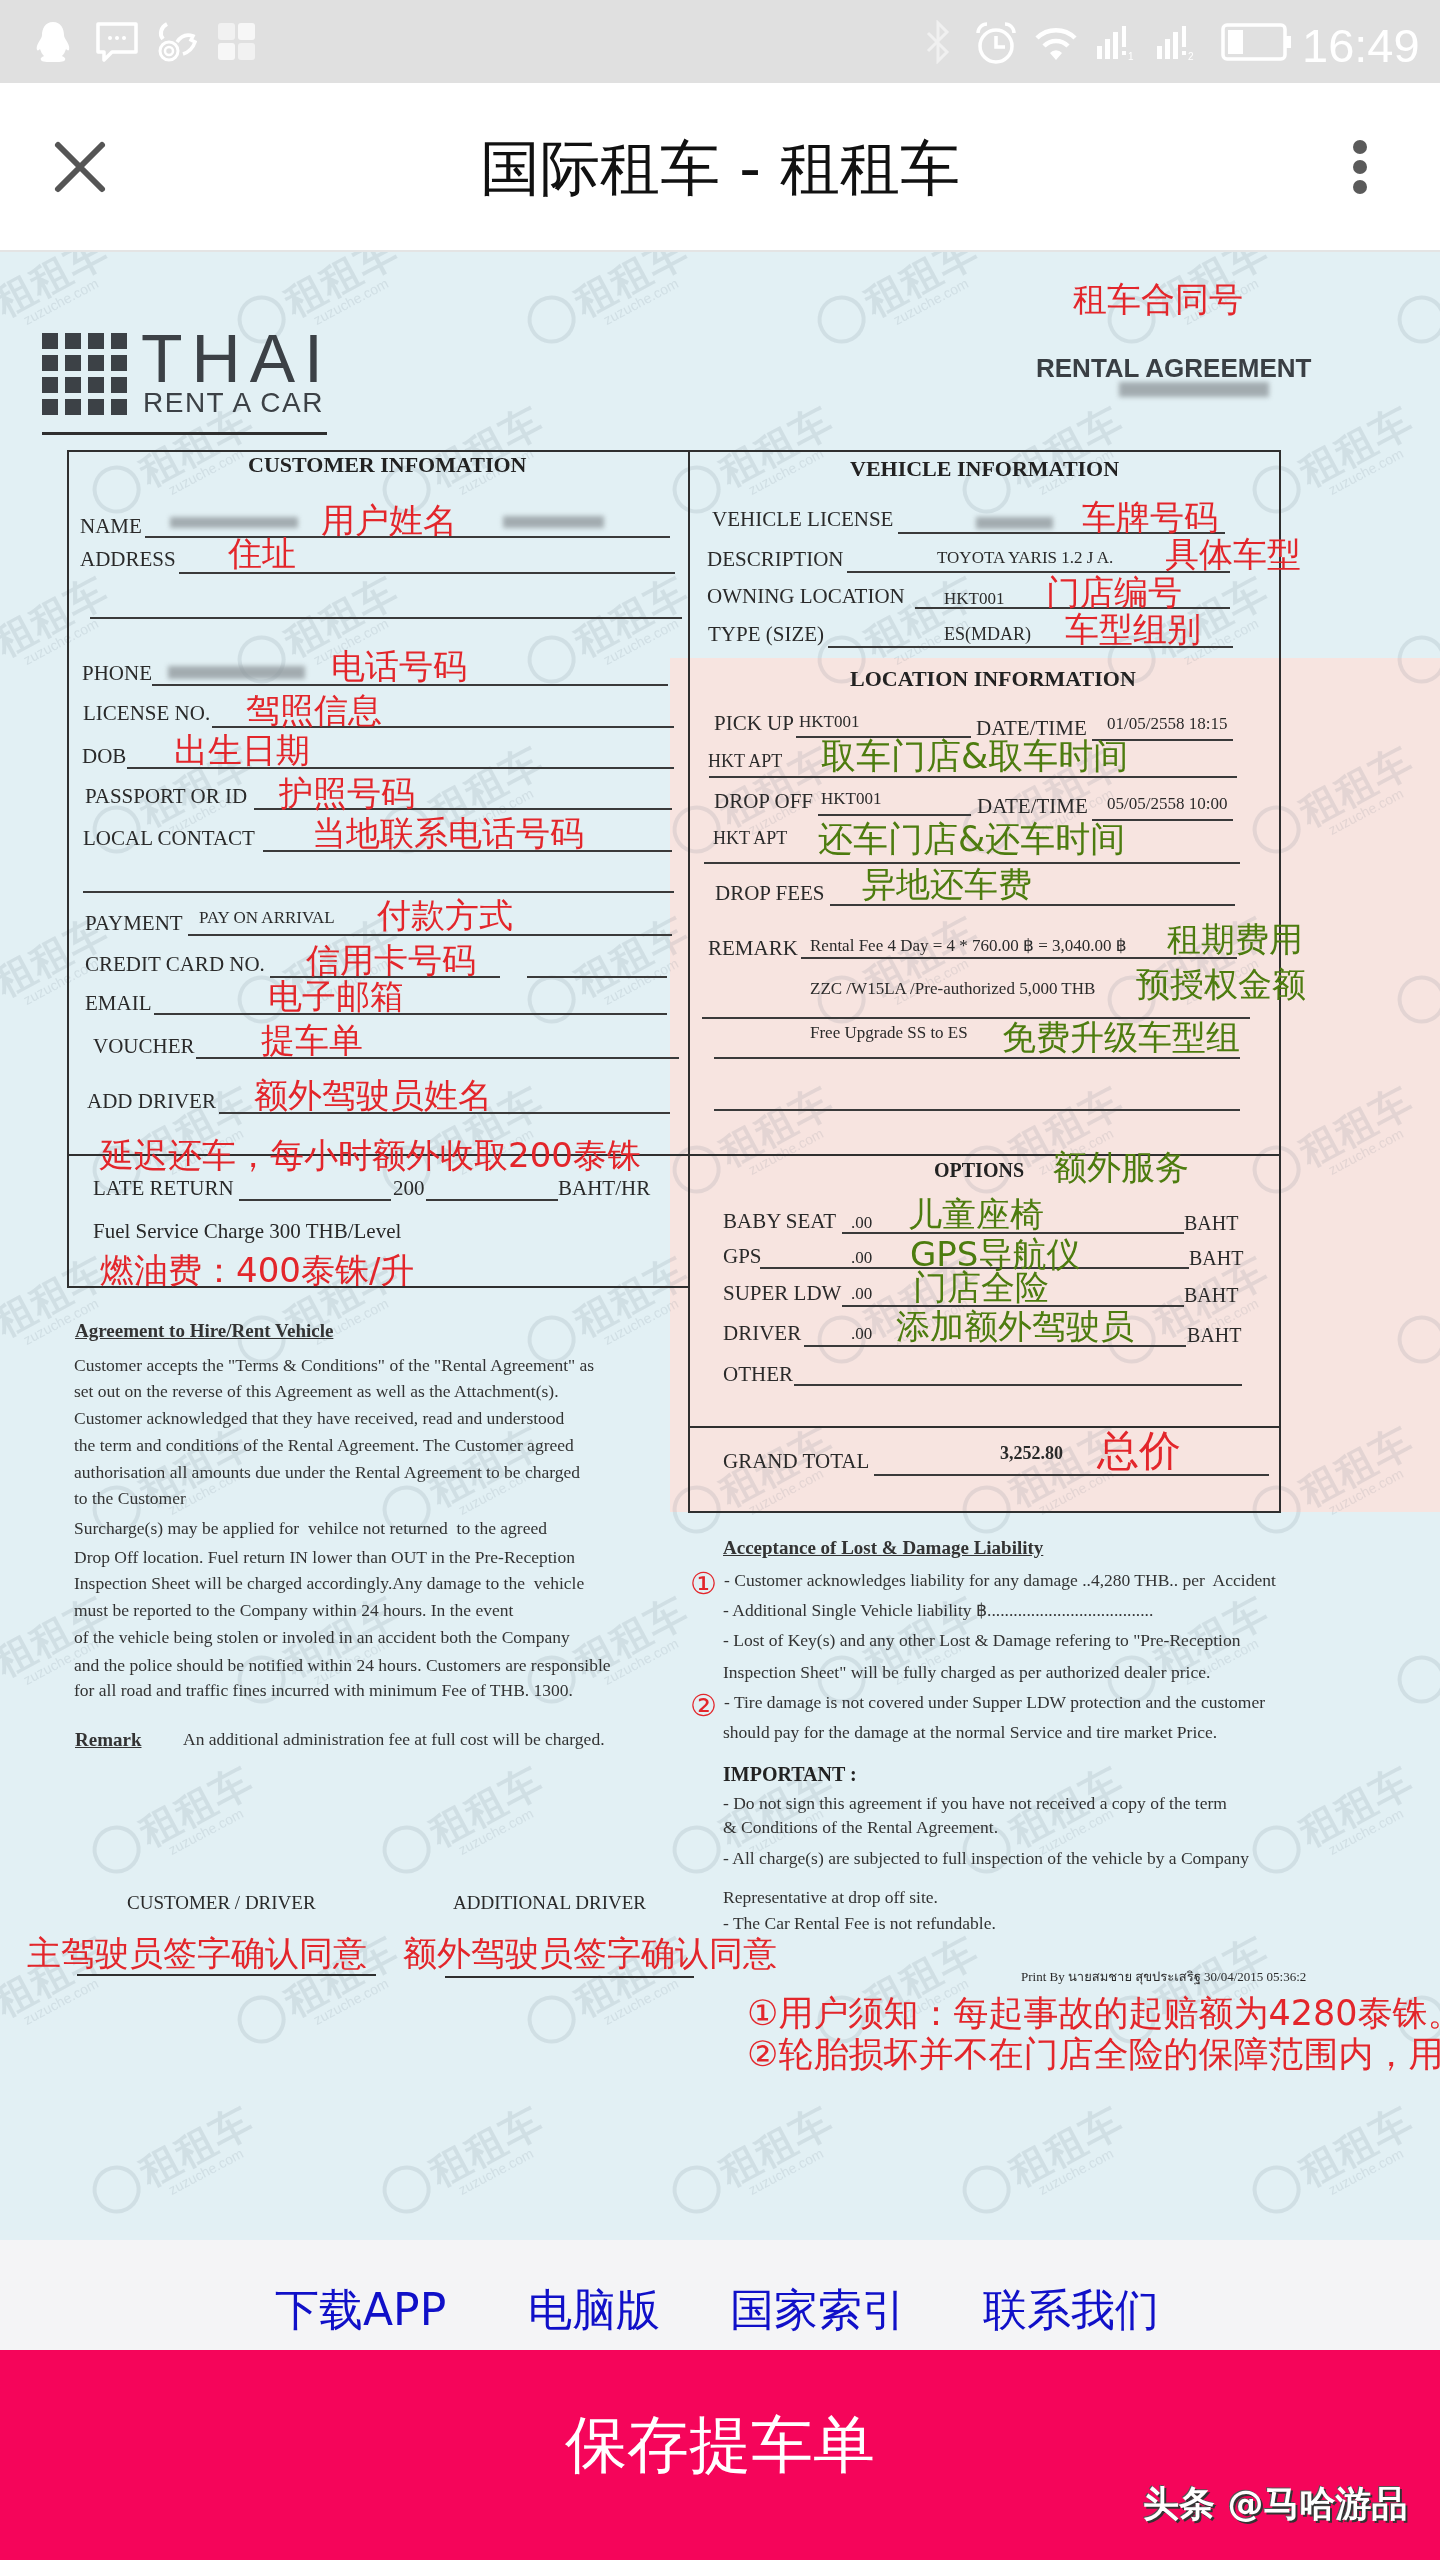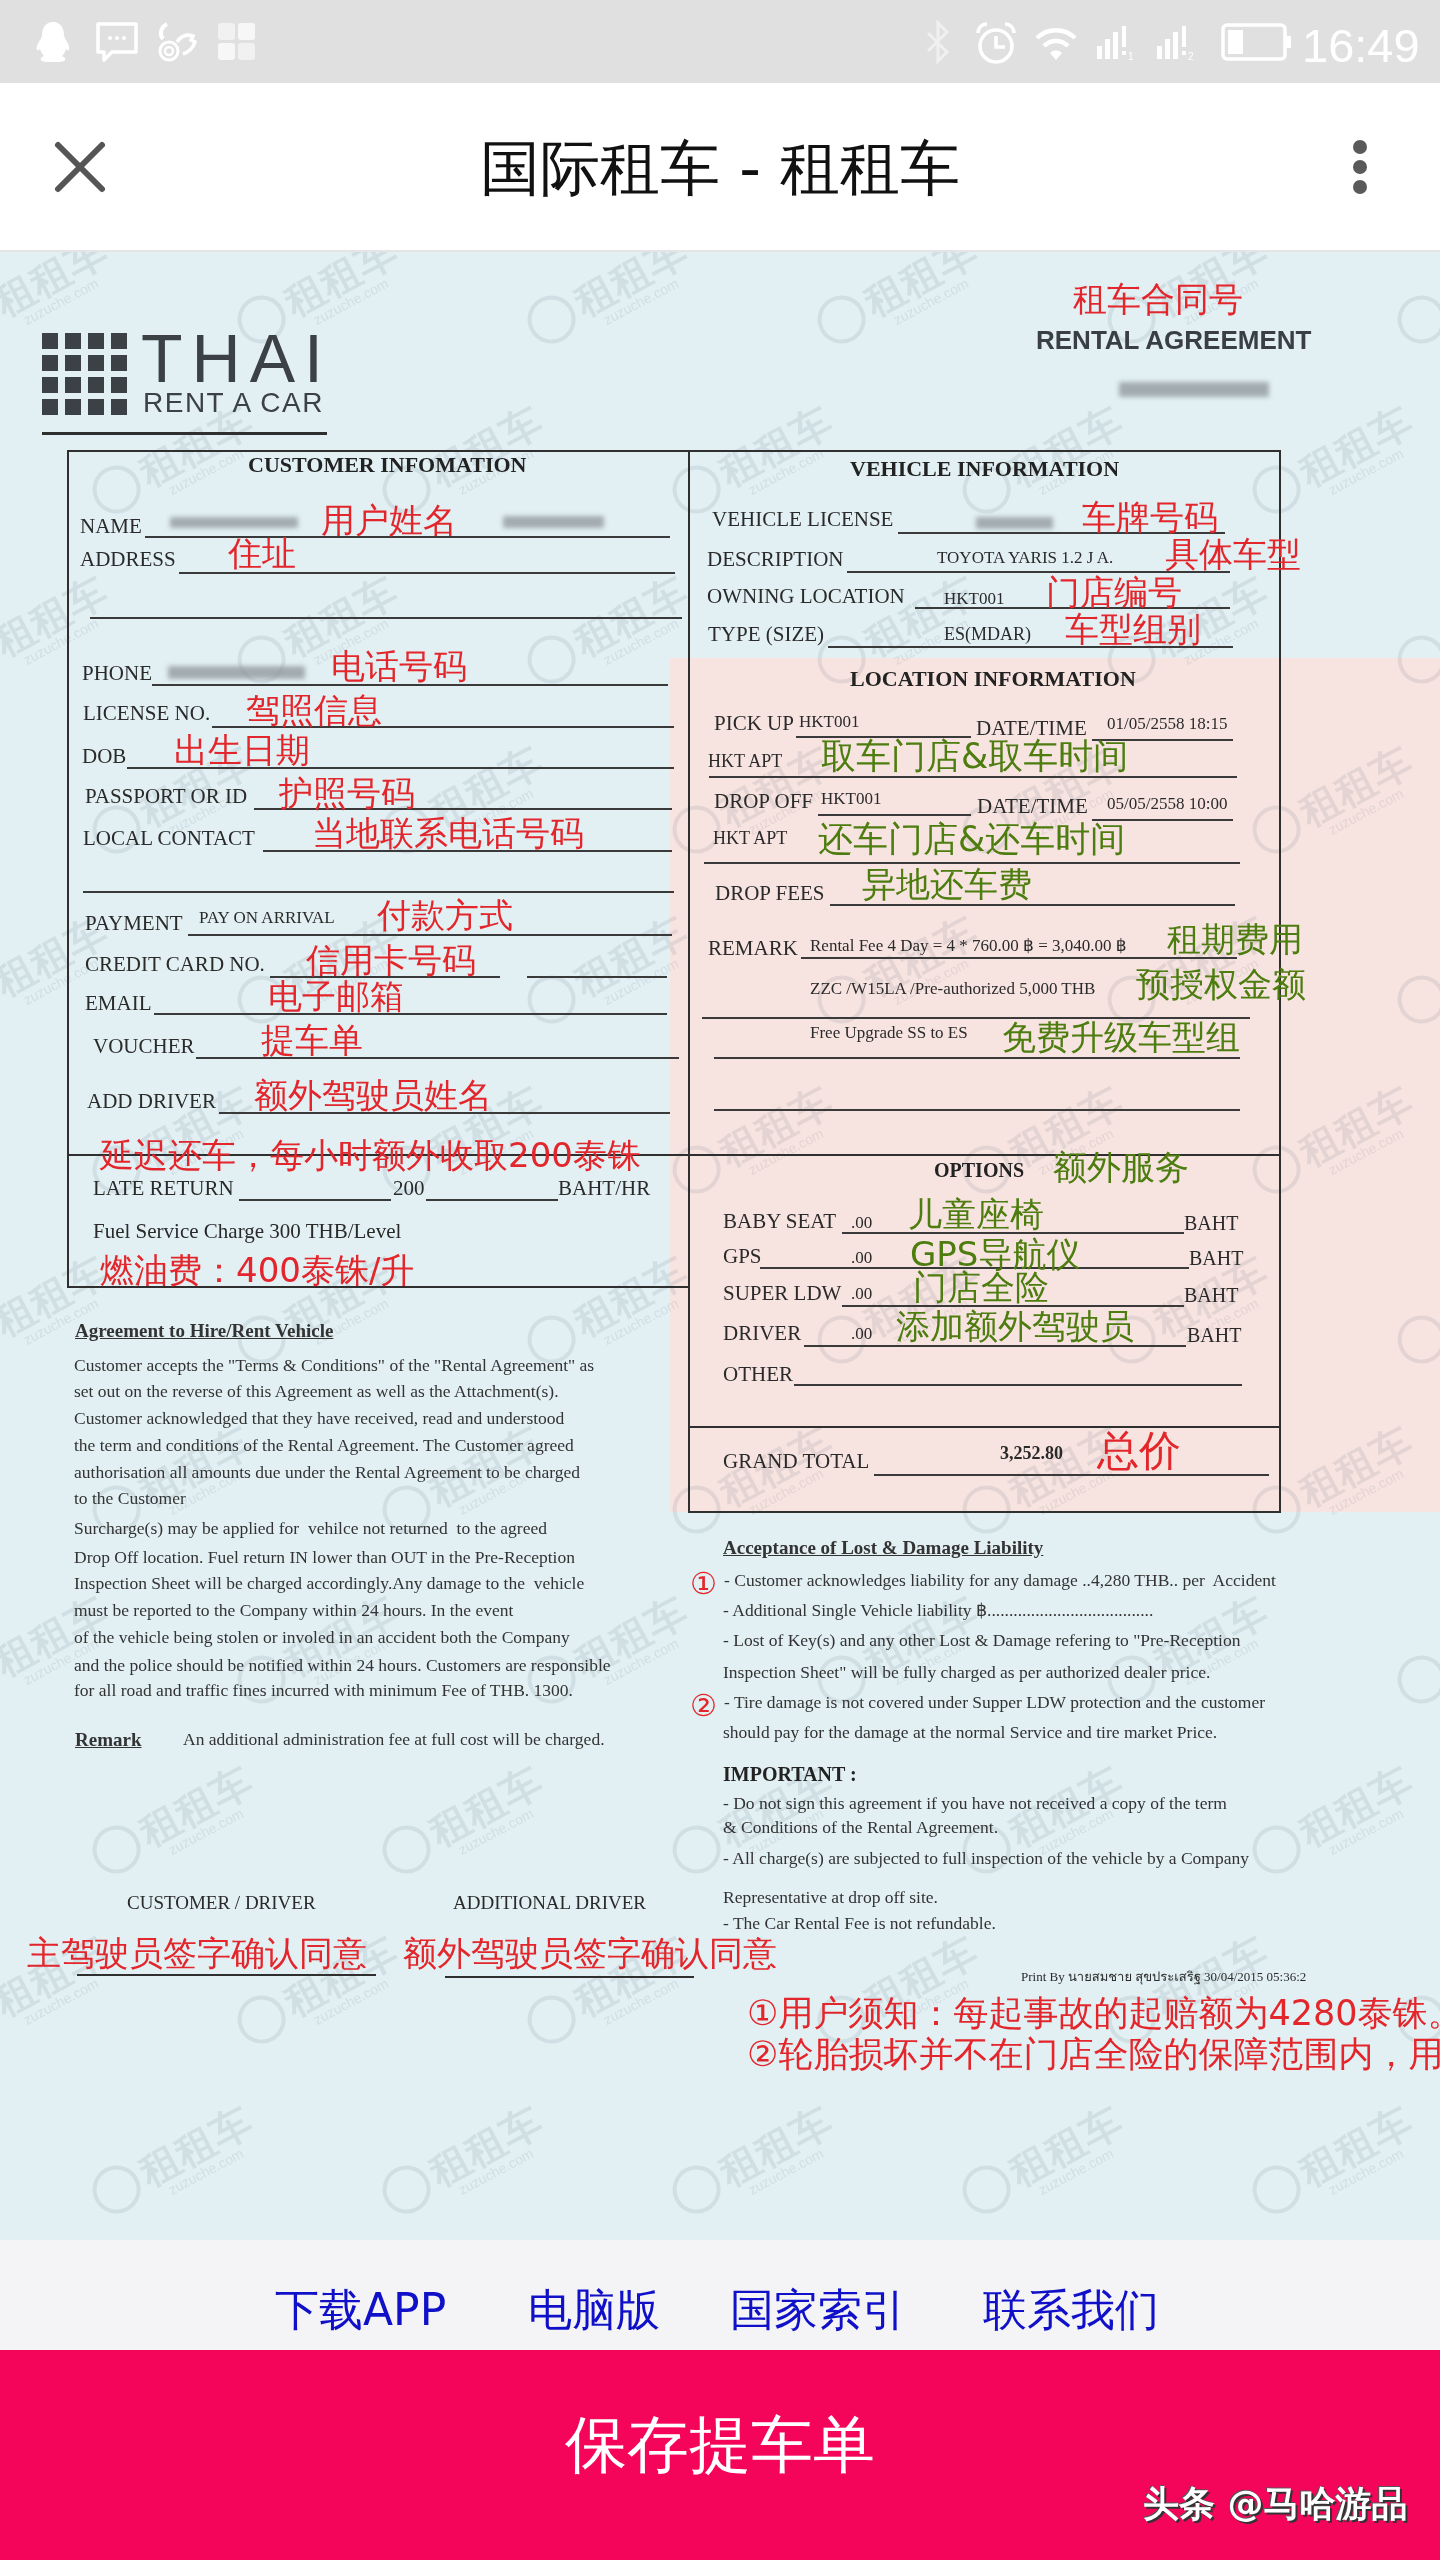--- a/index.html
+++ b/index.html
@@ -24,21 +24,21 @@
   .wm-layer{position:absolute;left:0;top:252px;width:1440px;height:1988px;pointer-events:none;}
   .wm{position:absolute;transform:rotate(-28deg);color:rgba(90,110,120,0.13);white-space:nowrap;}
   .wm-pin{display:inline-block;width:40px;height:40px;border:4px solid rgba(90,110,120,0.13);border-radius:50%;vertical-align:middle;margin-right:6px;}
   .wm-brand{font-size:40px;font-weight:bold;vertical-align:middle;}
   .wm-domain{position:absolute;left:70px;top:46px;font-size:14px;font-family:"Liberation Sans",sans-serif;}
 
   .logo-grid{position:absolute;left:42px;top:333px;width:86px;height:84px;display:grid;grid-template-columns:repeat(4,16px);grid-template-rows:repeat(4,16px);column-gap:7px;row-gap:6px;}
   .logo-grid span{background:#3c4146;display:block;}
   .logo-brand{font-family:"Liberation Sans",sans-serif;font-size:68px;letter-spacing:9px;color:#3c4146;}
   .logo-tag{font-family:"Liberation Sans",sans-serif;font-size:28px;letter-spacing:1.5px;color:#3c4146;}
-  .rental-title{font-family:"Liberation Sans",sans-serif;font-size:26px;font-weight:bold;color:#3a3f44;}
+  .rental-title{font-family:"Liberation Sans",sans-serif;font-size:26px;font-weight:bold;color:#3a3f44;margin-top:28px;}
 
   .lbl{font-family:"Liberation Serif",serif;font-size:21px;color:#2a2a2a;}
   .lbl-s{font-family:"Liberation Serif",serif;font-size:18px;color:#2a2a2a;}
   .val{font-family:"Liberation Serif",serif;font-size:17px;color:#2a2a2a;}
   .hd{font-family:"Liberation Serif",serif;font-size:22px;font-weight:bold;color:#222;}
   .para{font-family:"Liberation Serif",serif;font-size:17.5px;color:#333;}
   .ul-head{font-family:"Liberation Serif",serif;font-size:19px;font-weight:bold;color:#333;text-decoration:underline;}
   .red{font-size:34px;color:#e3262b;}
   .blue{font-size:34px;color:#4d7c0f;}
   .ln{position:absolute;height:1.5px;background:#3a3a3a;}

